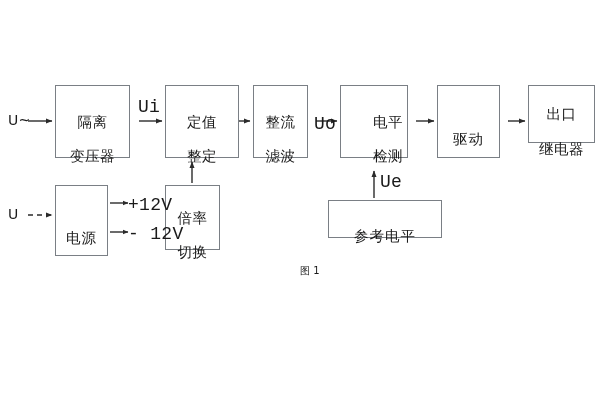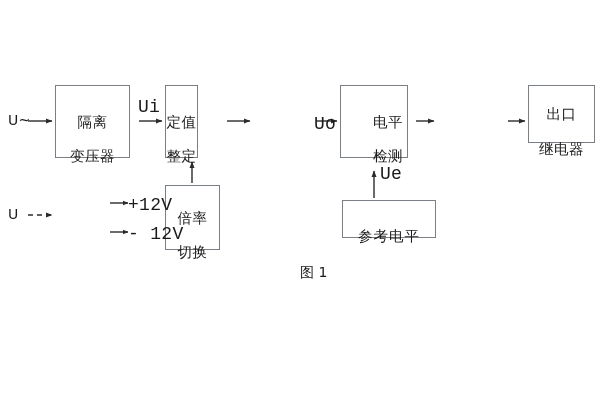--- a/index.html
+++ b/index.html
@@ -51,21 +51,21 @@
     white-space: nowrap;
     letter-spacing: 0.3px;
   }
   .lbl.sig {
     font-size: 18px;
     font-family: Liberation Mono, monospace;
   }
   .caption {
     position: absolute;
     color: #1a1a1a;
-    font-size: 14px;
+    font-size: 10px;
     white-space: nowrap;
   }
   
   #wires {
     position: absolute;
     left: 0;
     top: 0;
     width: 600px;
     height: 400px;
     pointer-events: none;
@@ -110,56 +110,66 @@
     <g stroke="#2b2b2b" stroke-width="1.4" fill="none">
       <line x1="28" y1="215" x2="52" y2="215" stroke-dasharray="5,4" marker-end="url(#ah)"></line>
     </g>
   </svg>
 
   <div class="box" style="left:55px; top:85px; width:75px; height:73px;">
     <span class="line">隔离</span>
     <span class="line">变压器</span>
   </div>
 
-  <div class="box" style="left:165px; top:85px; width:33px; height:73px;font-family:Liberation Serif, serif;">
+  <div class="box" style="left:165px; top:85px; width:74px; height:73px;font-family:Liberation Serif, serif;">
     <span class="line">定值</span>
     <span class="line">整定</span>
   </div>
 
+  <div class="box" style="left:253px; top:85px; width:55px; height:73px;">
+    <span class="line">整流</span>
+    <span class="line">滤波</span>
+  </div>
 
   <div class="box" style="left:340px; top:85px; width:68px; height:73px;padding-left:28px;">
     <span class="line">电平</span>
     <span class="line">检测</span>
   </div>
 
+  <div class="box single" style="left:437px; top:85px; width:63px; height:73px;">
+    <span class="line">驱动</span>
+  </div>
 
   <div class="box" style="left:528px; top:85px; width:67px; height:58px;">
     <span class="line">出口</span>
     <span class="line">继电器</span>
   </div>
 
+  <div class="box single" style="left:55px; top:185px; width:53px; height:71px;">
+    <span class="line">电源</span>
+  </div>
 
   <div class="box" style="left:165px; top:185px; width:55px; height:65px;">
     <span class="line">倍率</span>
     <span class="line">切换</span>
   </div>
 
-  <div class="box single" style="left:342px; top:200px; width:94px; height:38px;text-align:right;">
+  <div class="box single" style="left:328px; top:200px; width:114px; height:38px;text-align:right;">
     <span class="line">参考电平</span>
   </div>
 
   <div class="lbl" style="left:8px; top:112px;">U~</div>
 
   <div class="lbl" style="left:8px; top:206px;">U</div>
 
   <div class="lbl sig" style="left:138px; top:97px;">Ui</div>
 
   <div class="lbl sig" style="left:314px; top:114px;">Uo</div>
 
-  <div class="lbl sig" style="left:380px; top:164px;">Ue</div>
+  <div class="lbl sig" style="left:380px; top:172px;">Ue</div>
 
   <div class="lbl sig" style="left:128px; top:195px;">+12V</div>
 
   <div class="lbl sig" style="left:128px; top:224px;">- 12V</div>
 
   <div class="caption" style="left:300px; top:264px;">图 1</div>
 
 </div>
 
 </body></html>

